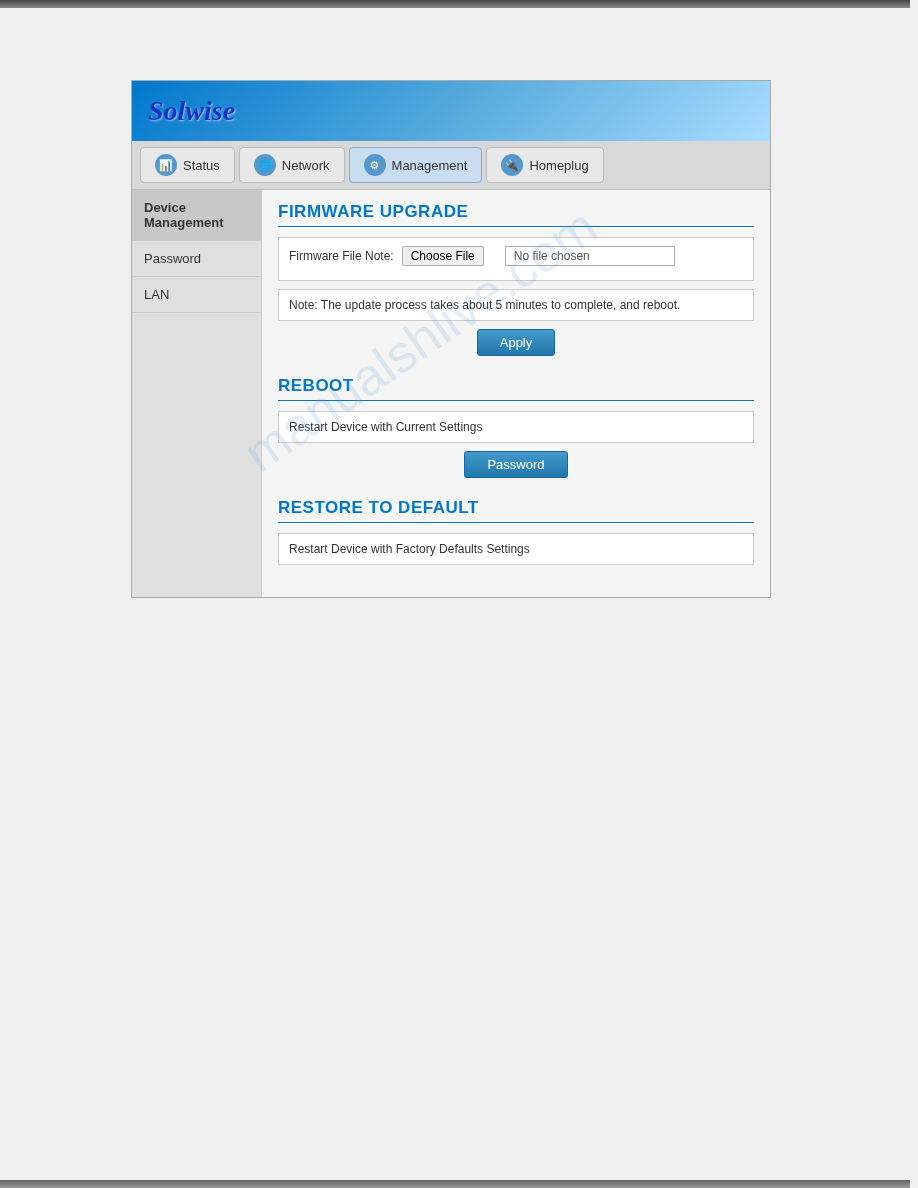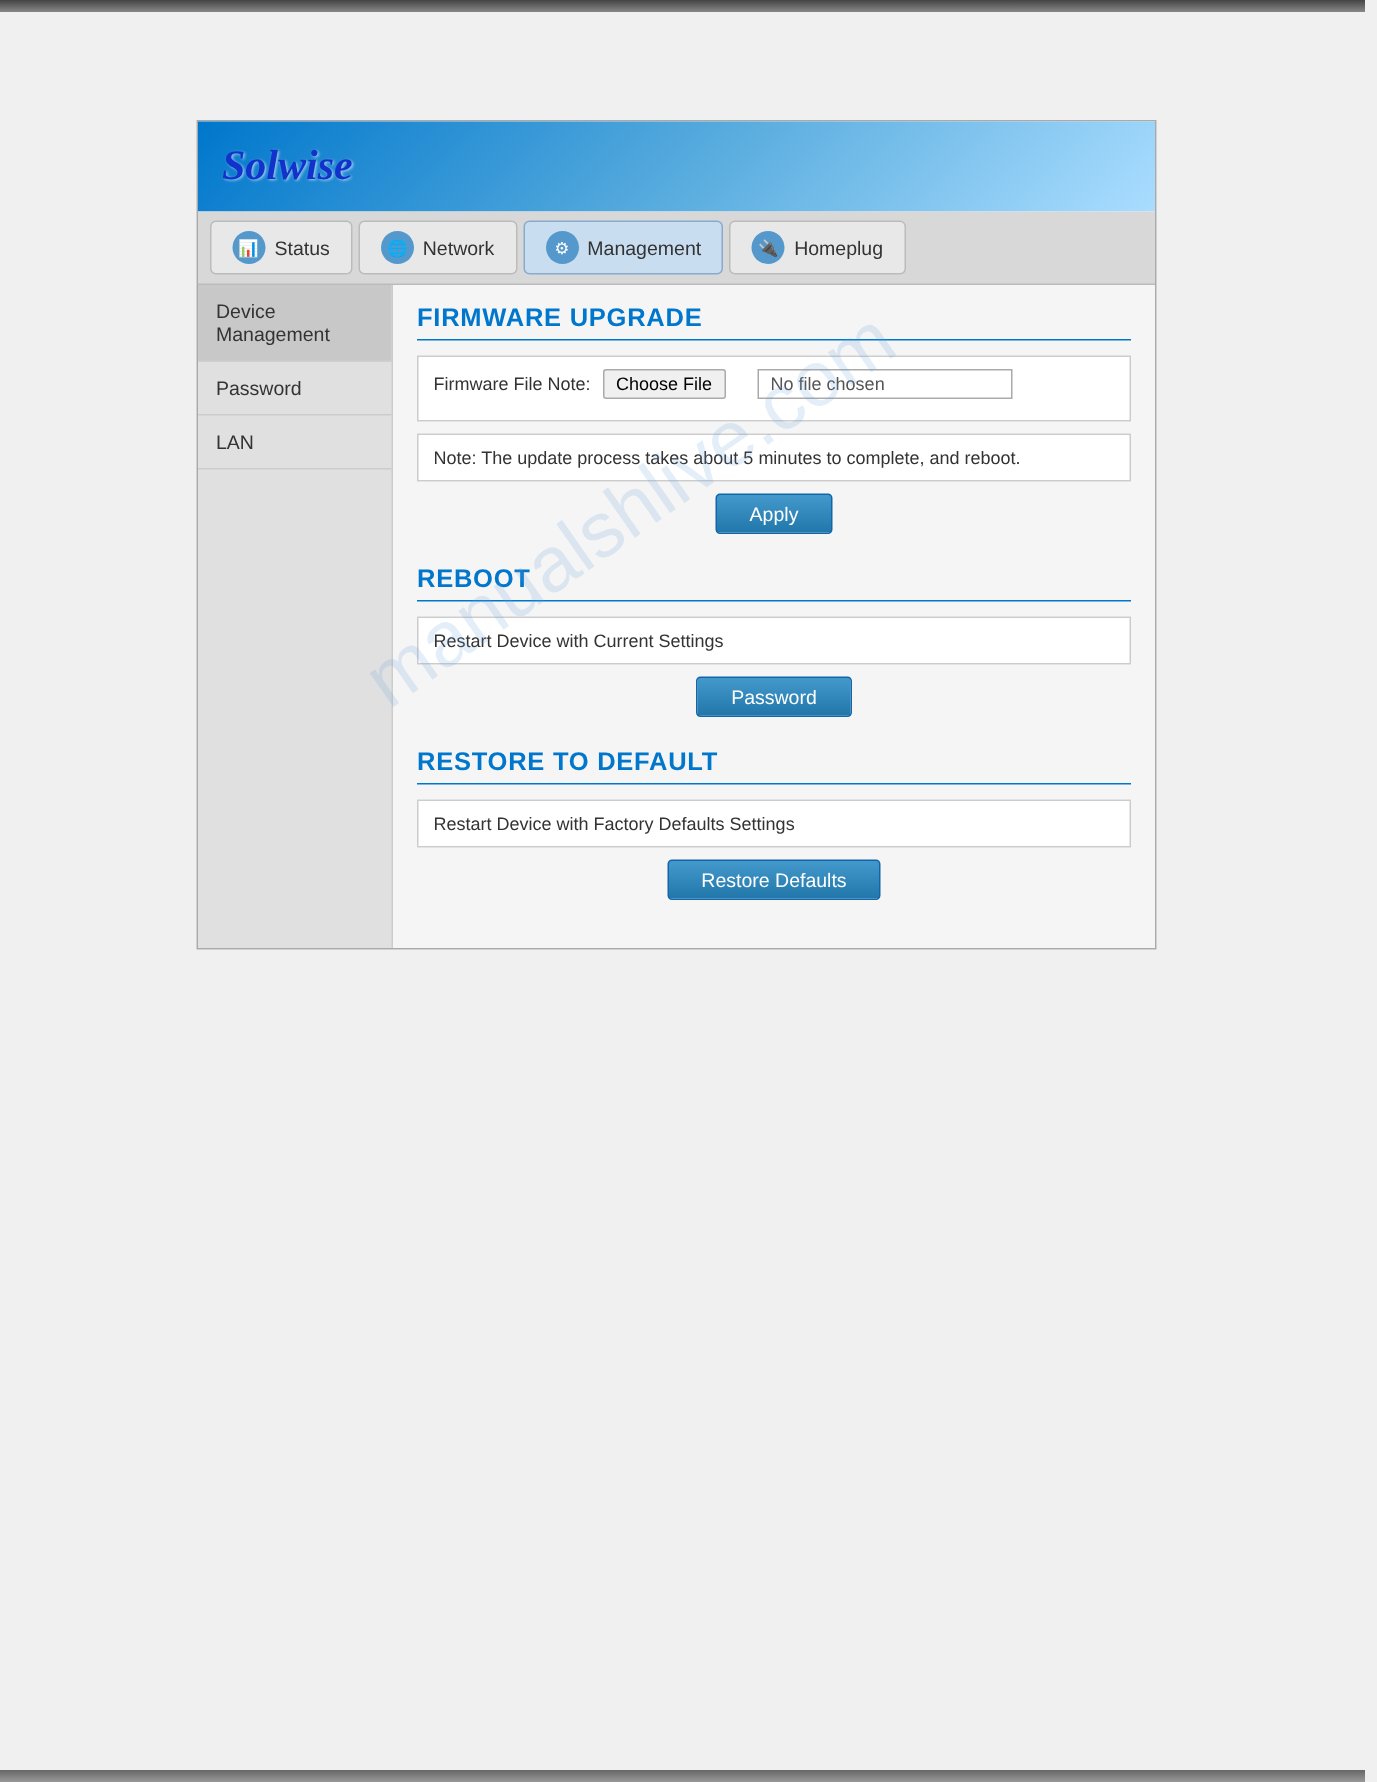--- a/index.html
+++ b/index.html
@@ -102,21 +102,21 @@
     .sidebar-item {
       padding: 10px 12px;
       font-size: 13px;
       color: #333;
       cursor: pointer;
       border-bottom: 1px solid #ccc;
     }
 
     .sidebar-item.active {
       background: #c8c8c8;
-      font-weight: normal;
+      font-weight: bold;
     }
 
     
     .main-content {
       flex: 1;
       padding: 12px 16px;
       background: #f5f5f5;
     }
 
     
@@ -326,23 +326,20 @@
           </div>
         </div>
 
         <div class="section">
           <div class="section-title">RESTORE TO DEFAULT</div>
 
           <div class="section-box">
             <span>Restart Device with Factory Defaults Settings</span>
           </div>
 
-          <div class="btn-row">
-            <button class="btn-primary">Restore Defaults</button>
-          </div>
         </div>
 
       </div>
     </div>
   </div>
 
   <div class="bottom-bar"></div>
 </div>
 
 </body></html>

